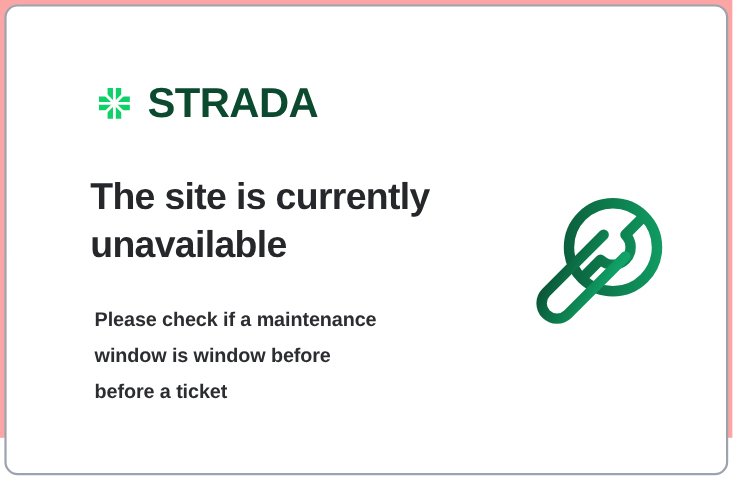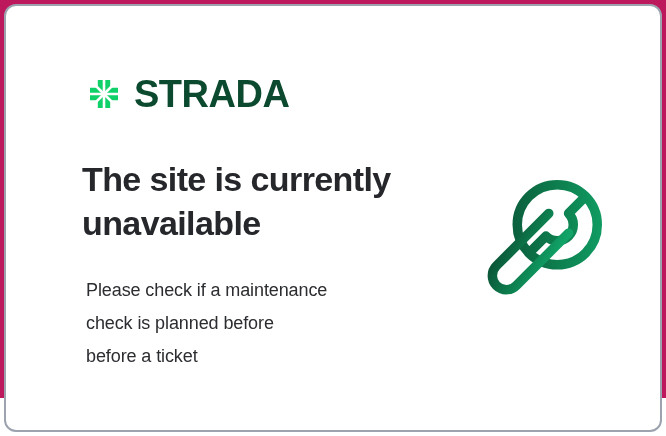--- a/index.html
+++ b/index.html
@@ -12,21 +12,21 @@
     height: 436px;
     overflow: hidden;
     font-family: "Liberation Sans", sans-serif;
     -webkit-font-smoothing: antialiased;
   }
 
   .page {
     position: relative;
     width: 666px;
     height: 398px;
-    background: #be185d;
+    background: #fca5a5;
     box-sizing: border-box;
   }
 
   
   .card {
     position: absolute;
     left: 4px;
     top: 4px;
     width: 658px;
     height: 428px;
@@ -76,21 +76,21 @@
   }
 
   
   .body-copy {
     position: absolute;
     left: 80px;
     top: 268px;
     width: 320px;
     margin: 0;
     font-size: 18px;
-    font-weight: normal;
+    font-weight: bold;
     line-height: 33px;
     letter-spacing: -0.1px;
     color: #2c2d30;
   }
   .body-copy .line {
     display: block;
     white-space: nowrap;
   }
 
   
@@ -136,21 +136,21 @@
           </g>
         </svg>
       </span>
       <span class="logo-wordmark">STRADA</span>
     </div>
 
     <h1 class="headline">The site is currently unavailable</h1>
 
     <p class="body-copy">
       <span class="line">Please check if a maintenance</span>
-      <span class="line">check is planned before</span>
+      <span class="line">window is window before</span>
       <span class="line">before a ticket</span>
     </p>
 
     <div class="wrench-illustration">
       <svg viewBox="0 0 166 166" aria-hidden="true">
         <defs>
           <linearGradient id="wrenchGrad" x1="0" y1="1" x2="1" y2="0">
             <stop offset="0%" stop-color="#0b5738"></stop>
             <stop offset="45%" stop-color="#0d7a4c"></stop>
             <stop offset="100%" stop-color="#11a368"></stop>

